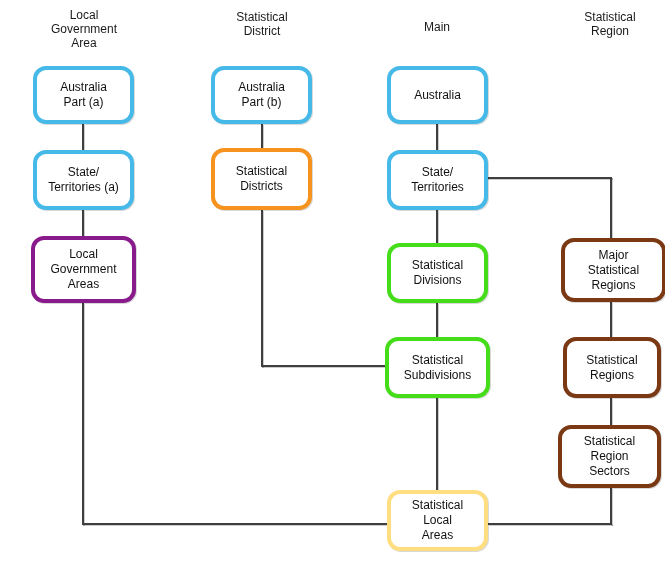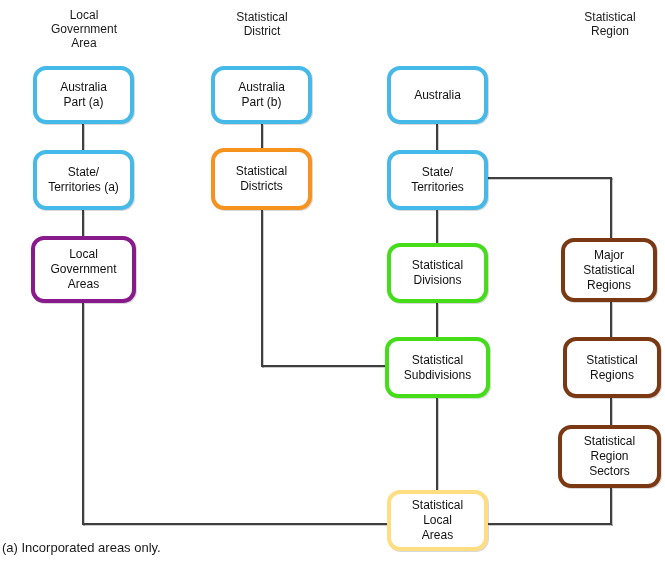--- a/index.html
+++ b/index.html
@@ -56,20 +56,21 @@
 </head>
 <body>
 
 <div class="canvas">
 
   <div class="col-header" style="left:29px; top:8px;">Local
 Government
 Area</div>
   <div class="col-header" style="left:207px; top:10px;">Statistical
 District</div>
+  <div class="col-header" style="left:382px; top:20px;">Main</div>
   <div class="col-header" style="left:555px; top:10px;">Statistical
 Region</div>
 
   <div class="line" style="left: 82px; top: 124px; width: 2px; height: 26px; background: rgb(63, 63, 63);"></div>
   <div class="line" style="left: 82px; top: 210px; width: 2px; height: 26px; background: rgb(63, 63, 63);"></div>
   <div class="line" style="left: 82px; top: 303px; width: 2px; height: 222px; background: rgb(63, 63, 63);"></div>
   <div class="line" style="left: 82px; top: 523px; width: 305px; height: 2px; background: rgb(63, 63, 63);"></div>
 
   <div class="line" style="left: 261px; top: 124px; width: 2px; height: 24px; background: rgb(63, 63, 63);"></div>
   <div class="line" style="left: 261px; top: 210px; width: 2px; height: 157px; background: rgb(63, 63, 63);"></div>
@@ -124,32 +125,31 @@
   <div class="node" style="left: 385px; top: 337px; width: 105px; height: 61px; border-color: rgb(69, 220, 25);">
     <span class="box-label">Statistical
 Subdivisions</span>
   </div>
   <div class="node" style="left: 387px; top: 490px; width: 101px; height: 61px; border-color: rgb(255, 222, 130);">
     <span class="box-label">Statistical
 Local
 Areas</span>
   </div>
 
-  <div class="node" style="left: 561px; top: 238px; width: 96px; height: 64px; border-color: rgb(122, 57, 19); align-items: center;">
+  <div class="node" style="left: 561px; top: 238px; width: 105px; height: 64px; border-color: rgb(122, 57, 19); align-items: center;">
     <span class="box-label">Major
 Statistical
 Regions</span>
   </div>
   <div class="node" style="left: 563px; top: 337px; width: 98px; height: 61px; border-color: rgb(122, 57, 19);">
     <span class="box-label">Statistical
 Regions</span>
   </div>
   <div class="node" style="left: 558px; top: 425px; width: 103px; height: 63px; border-color: rgb(122, 57, 19);">
     <span class="box-label">Statistical
 Region
 Sectors</span>
   </div>
 
   <div class="footnotes">
-    <div>(a) Incorporated areas only.</div>
   </div>
 
 </div>
 
 </body></html>

